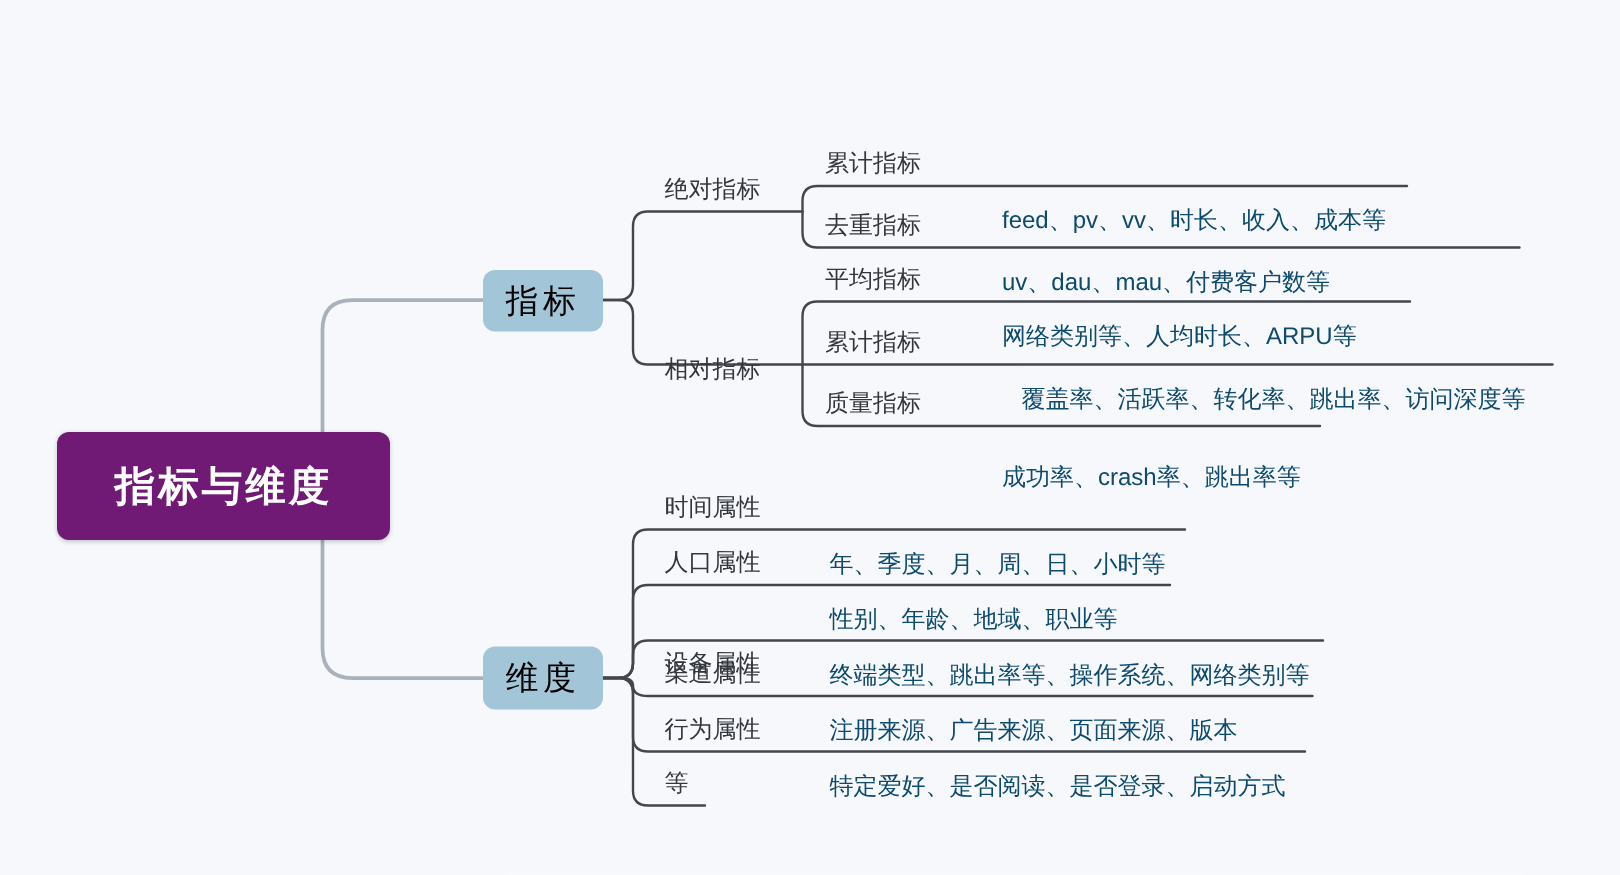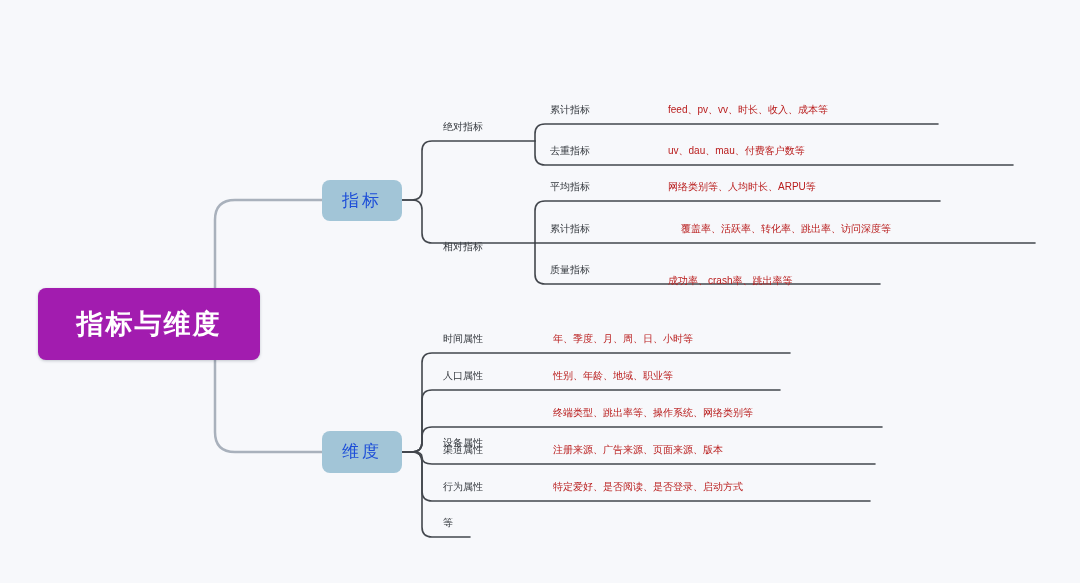--- a/index.html
+++ b/index.html
@@ -13,52 +13,52 @@
   }
   .links {
     position: absolute;
     left: 0; top: 0;
     width: 1080px; height: 583px;
   }
   .root-node {
     position: absolute;
     left: 38px; top: 288px;
     width: 222px; height: 72px;
-    background: #a21caf;
+    background: #701a75;
     color: #ffffff;
     border-radius: 8px;
     font-size: 27px;
     font-weight: bold;
     line-height: 72px;
     text-align: center;
     letter-spacing: 2px;
     box-shadow: 0 1px 3px rgba(40,50,70,0.25);
   }
   .branch-node {
     position: absolute;
     width: 80px; height: 41px;
     background: #a2c5d7;
-    color: #1d4ed8;
+    color: #000000;
     border-radius: 8px;
-    font-size: 17px;
+    font-size: 22px;
     font-weight: 500;
     line-height: 41px;
     text-align: center;
     letter-spacing: 3px;
   }
   .branch-metrics { left: 322px; top: 180px; }
   .branch-dimensions { left: 322px; top: 431px; height: 42px; line-height: 42px; }
   .node-label, .node-content {
     position: absolute;
-    font-size: 10px;
+    font-size: 16px;
     line-height: 18px;
     color: #33373d;
     white-space: nowrap;
   }
-  .node-content { color: #b91c1c; }
+  .node-content { color: #0c4a6e; margin-top: 38px; }
 </style>
 </head>
 <body>
 
 <div class="canvas">
 
   <svg class="links" viewBox="0 0 1080 583" xmlns="http://www.w3.org/2000/svg">
 
     <g fill="none" stroke="#a9b1bc" stroke-width="2.5" stroke-linecap="round">
       <path d="M322,200 L235,200 Q215,200 215,220 L215,300"></path>

